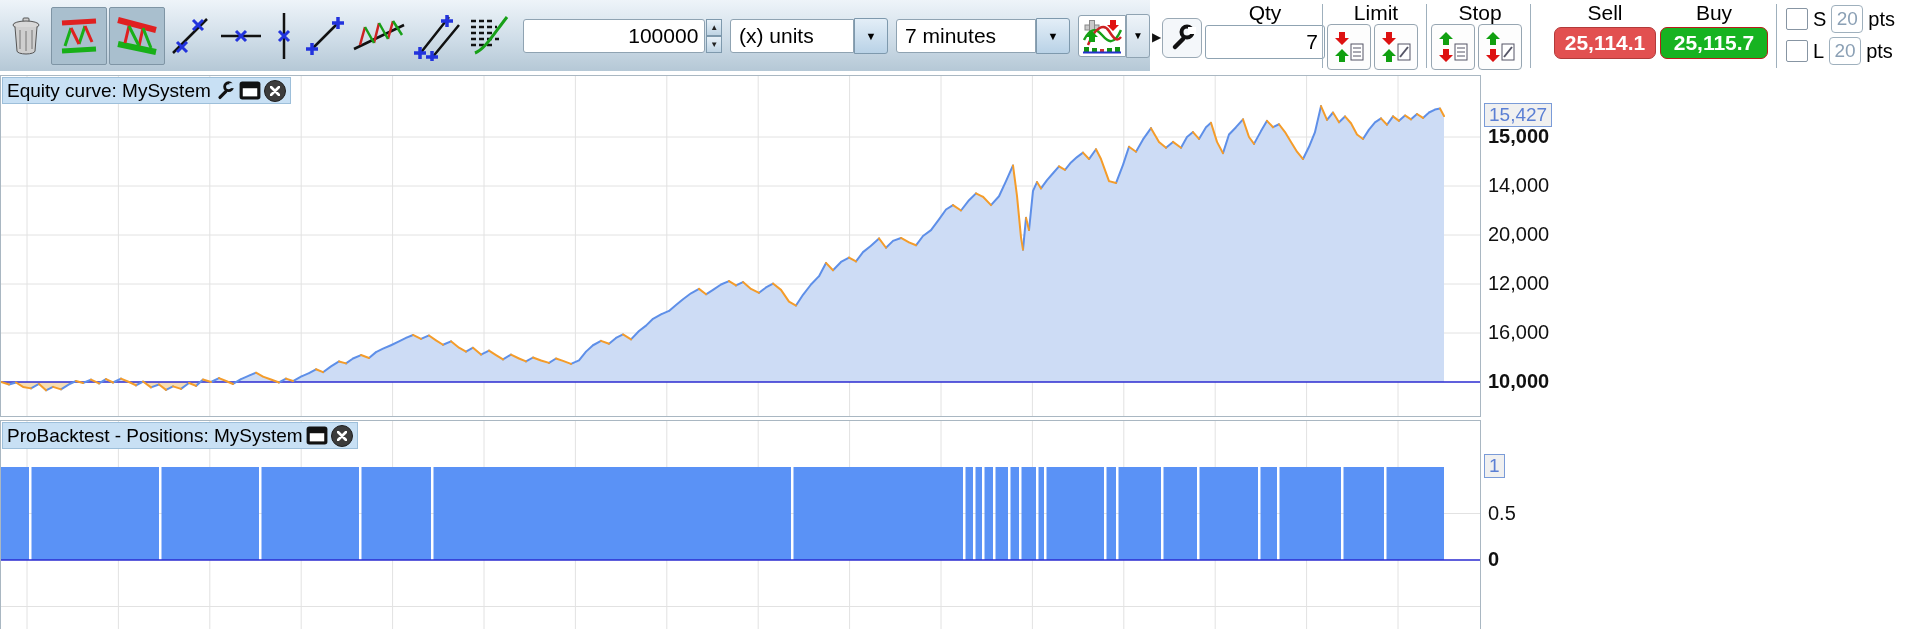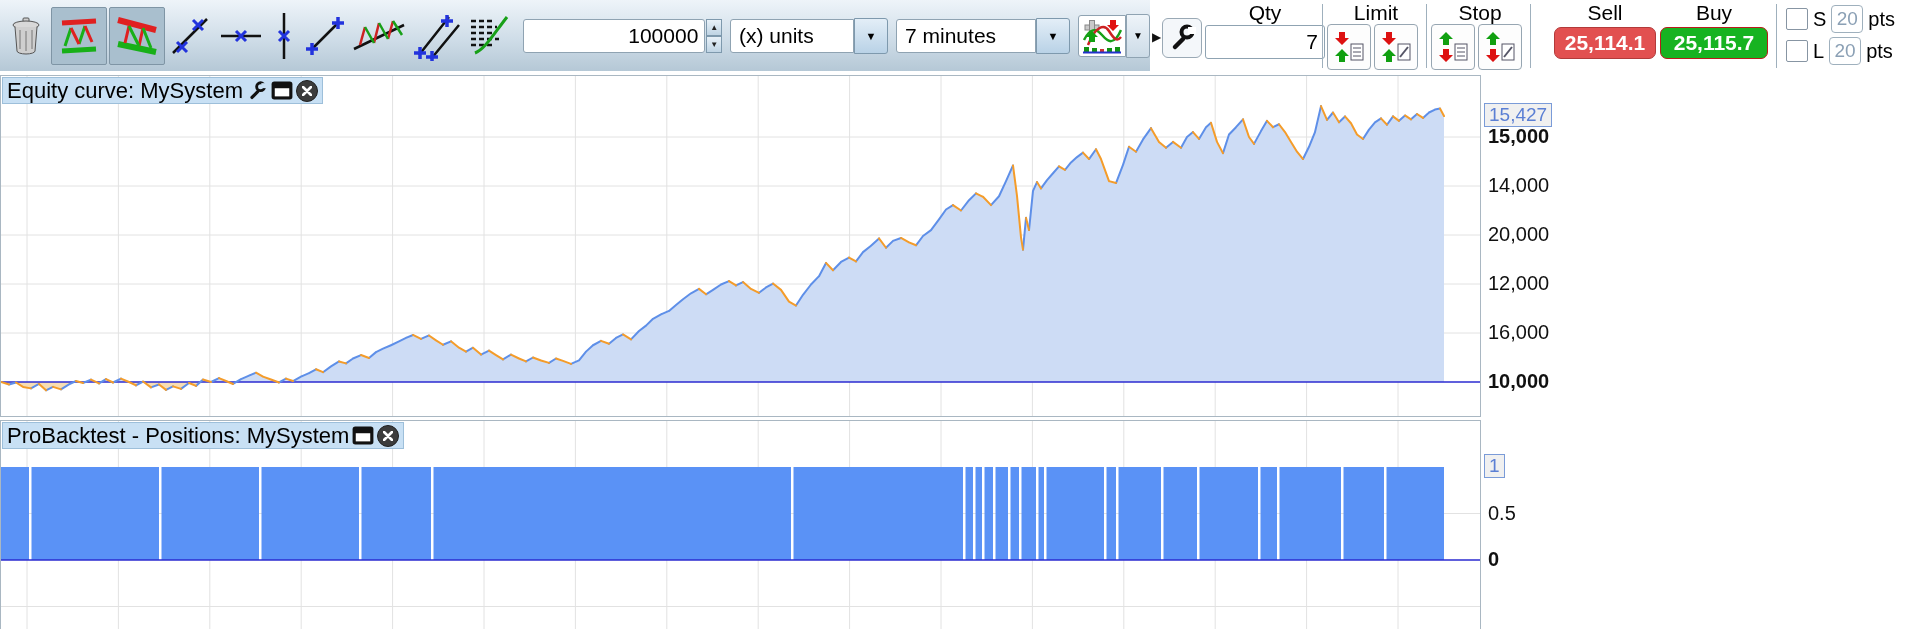--- a/index.html
+++ b/index.html
@@ -42,21 +42,21 @@
   .sl-row{position:absolute;display:flex;align-items:center;gap:5px;height:28px;}
   .chk{width:20px;height:20px;background:#fff;border:1px solid #8795a3;border-radius:2px;cursor:pointer;}
   .slletter{font-size:20px;}
   .ptsbox{width:30px;height:26px;border:1px solid #9fb0bd;border-radius:4px;color:#8ba0b5;
           font-size:19px;text-align:center;font-family:"Liberation Sans",sans-serif;background:#fff;padding:0;}
   .ptslbl{font-size:20px;}
   
   .plot{position:absolute;background:#fff;border:1px solid #a9b7c2;box-sizing:border-box;}
   .pill{position:absolute;left:1px;top:1px;display:flex;align-items:center;gap:3px;
         background:#c8e0f4;border:1px solid #9dbfda;height:25px;padding:0 4px;z-index:5;}
-  .pill .t{font-size:22px;white-space:nowrap;}
+  .pill .t{font-size:19px;white-space:nowrap;}
   .pillicon{width:22px;height:22px;display:flex;align-items:center;justify-content:center;cursor:pointer;}
   .closeic{width:20px;height:20px;border-radius:50%;background:#3c3c3c;border:1px solid #1f1f1f;
            display:flex;align-items:center;justify-content:center;}
   .axis{position:absolute;width:430px;}
   .tick{position:absolute;left:6px;font-size:20px;color:#111;transform:translateY(-50%);white-space:nowrap;}
   .tick.b{font-weight:bold;}
   .curbox{position:absolute;left:2px;transform:translateY(-50%);background:#f0f0f0;
           border:1px solid #7a9bd8;color:#5b7fd4;font-size:19px;padding:0 4px;white-space:nowrap;}
   svg{display:block;}
 </style>

